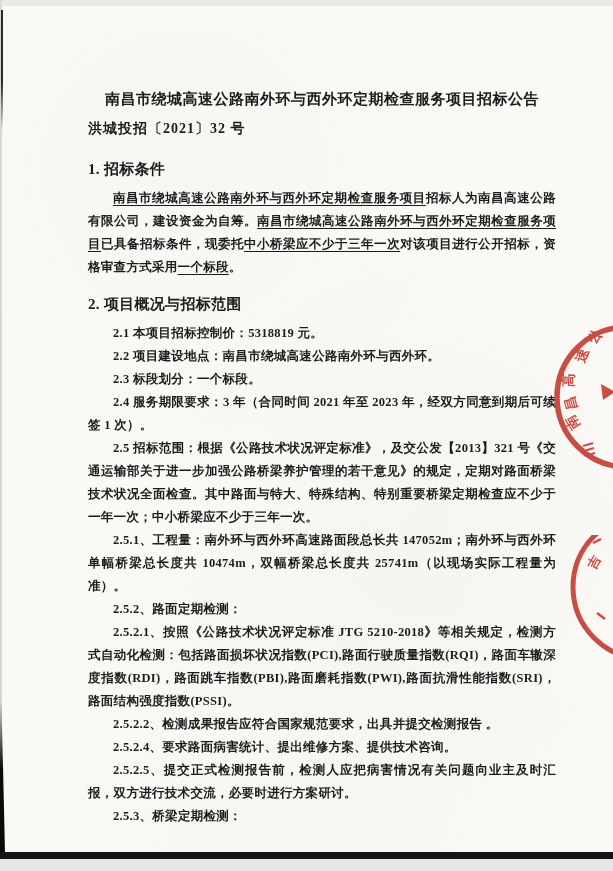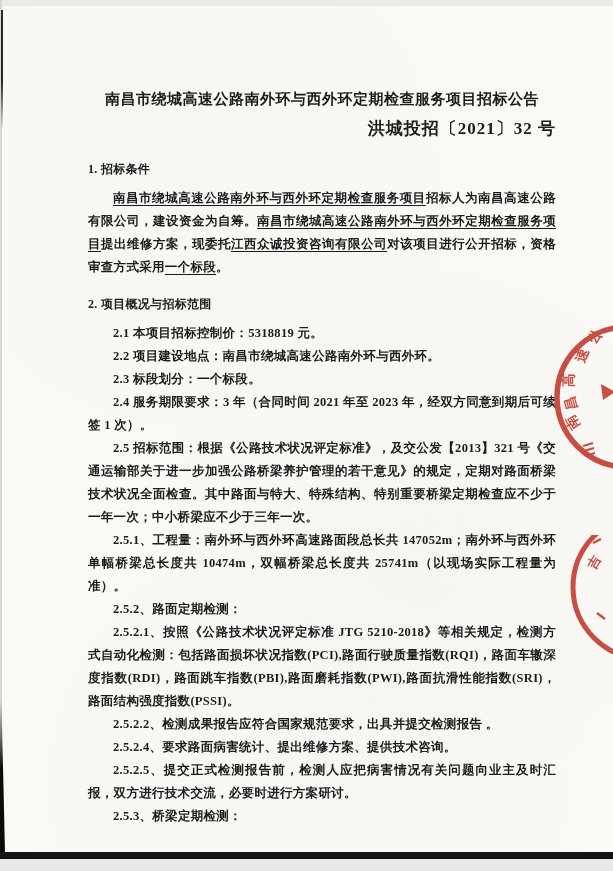--- a/index.html
+++ b/index.html
@@ -39,28 +39,28 @@
   }
   .block { }
   .title {
     font-size: 15px;
     font-weight: 700;
     line-height: 30px;
     text-align: center;
     letter-spacing: 0.5px;
   }
   .subtitle {
-    font-size: 17px;
+    font-size: 14px;
     font-weight: 700;
     line-height: 30px;
-    text-align: right;
+    text-align: left;
     letter-spacing: 1px;
   }
   .heading {
-    font-size: 12px;
+    font-size: 15px;
     font-weight: 700;
     margin: 14px 0 6px;
   }
   .para {
     text-align: justify;
     text-indent: 2em;
     margin: 0 0 8px;
   }
   .item {
     text-align: justify;
@@ -116,21 +116,21 @@
 </style>
 </head>
 <body>
 
 <div class="page">
 
   <div class="content">
       <div class="block title"><span>南昌市绕城高速公路南外环与西外环定期检查服务项目招标公告</span></div>
       <div class="block subtitle"><span>洪城投招〔2021〕32 号</span></div>
       <div class="block heading"><span>1. 招标条件</span></div>
-      <div class="block para"><span class="u">南昌市绕城高速公路南外环与西外环定期检查服务项目</span><span>招标人为南昌高速公路有限公司，建设资金为自筹。</span><span class="u">南昌市绕城高速公路南外环与西外环定期检查服务项目</span><span>提出维修方案，现委托</span><span class="u">江西众诚投资咨询有限公司</span><span>对该项目进行公开招标，资格审查方式采用</span><span class="u">一个标段</span><span>。</span></div>
+      <div class="block para"><span class="u">南昌市绕城高速公路南外环与西外环定期检查服务项目</span><span>招标人为南昌高速公路有限公司，建设资金为自筹。</span><span class="u">南昌市绕城高速公路南外环与西外环定期检查服务项目</span><span>已具备招标条件，现委托</span><span class="u">中小桥梁应不少于三年一次</span><span>对该项目进行公开招标，资格审查方式采用</span><span class="u">一个标段</span><span>。</span></div>
       <div class="block heading"><span>2. 项目概况与招标范围</span></div>
       <div class="block item"><span>2.1 本项目招标控制价：5318819 元。</span></div>
       <div class="block item"><span>2.2 项目建设地点：南昌市绕城高速公路南外环与西外环。</span></div>
       <div class="block item"><span>2.3 标段划分：一个标段。</span></div>
       <div class="block item"><span>2.4 服务期限要求：3 年（合同时间 2021 年至 2023 年，经双方同意到期后可续签 1 次）。</span></div>
       <div class="block item"><span>2.5 招标范围：根据《公路技术状况评定标准》，及交公发【2013】321 号《交通运输部关于进一步加强公路桥梁养护管理的若干意见》的规定，定期对路面桥梁技术状况全面检查。其中路面与特大、特殊结构、特别重要桥梁定期检查应不少于一年一次；中小桥梁应不少于三年一次。</span></div>
       <div class="block item"><span>2.5.1、工程量：南外环与西外环高速路面段总长共 147052m；南外环与西外环单幅桥梁总长度共 10474m，双幅桥梁总长度共 25741m（以现场实际工程量为准）。</span></div>
       <div class="block item"><span>2.5.2、路面定期检测：</span></div>
       <div class="block item"><span>2.5.2.1、按照《公路技术状况评定标准 JTG 5210-2018》等相关规定，检测方式自动化检测：包括路面损坏状况指数(PCI),路面行驶质量指数(RQI)，路面车辙深度指数(RDI)，路面跳车指数(PBI),路面磨耗指数(PWI),路面抗滑性能指数(SRI)，路面结构强度指数(PSSI)。</span></div>
       <div class="block item"><span>2.5.2.2、检测成果报告应符合国家规范要求，出具并提交检测报告 。</span></div>

